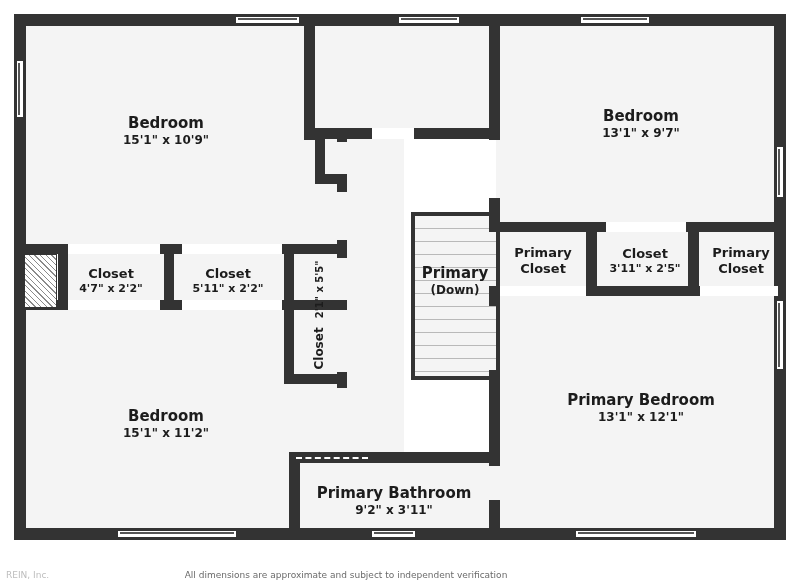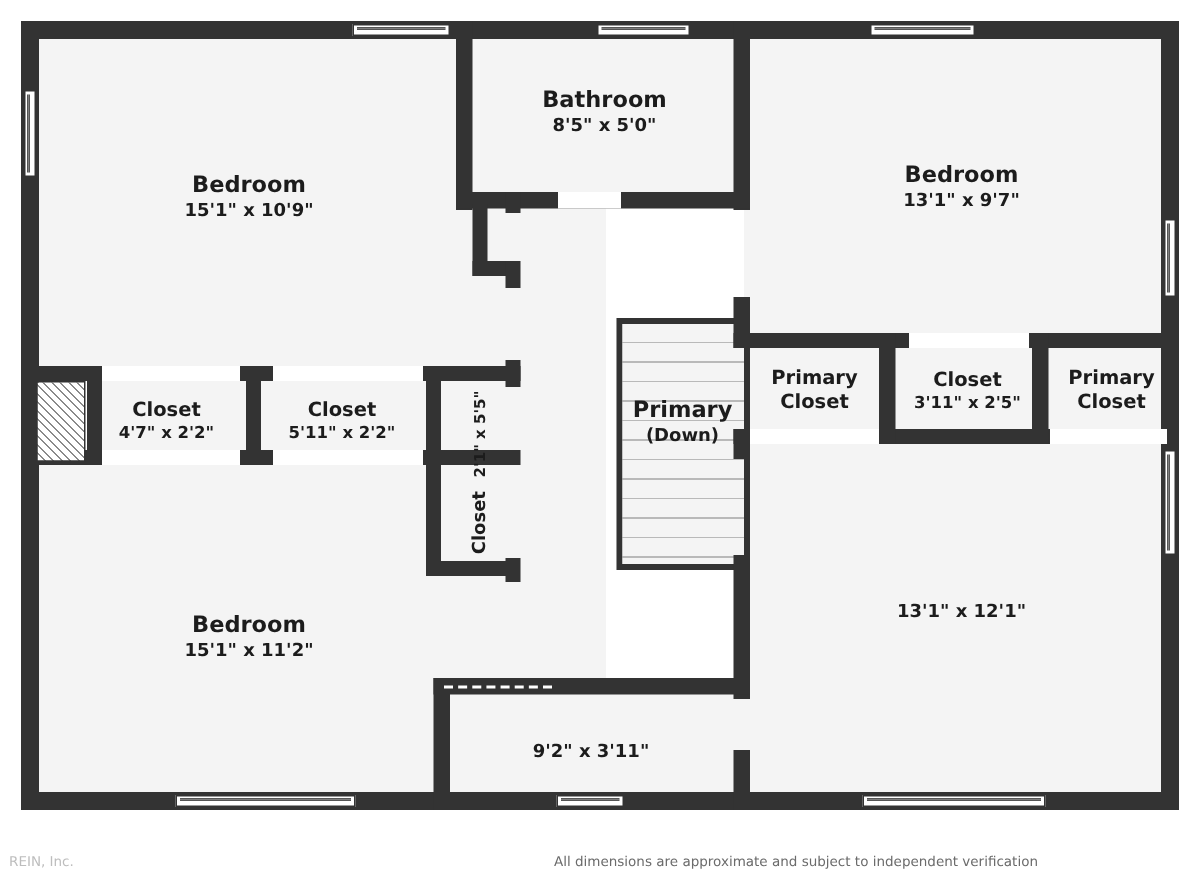--- a/index.html
+++ b/index.html
@@ -124,21 +124,21 @@
   }
   .label.rot .name { font-size: 12px; }
   .label.rot .dims { font-size: 10px; margin-left: 4px; }
 
   
   .footer-note {
     position: absolute;
     left: 0;
     width: 692px;
     top: 570px;
-    text-align: right;
+    text-align: center;
     font-size: 9px;
     color: #6b6b6b;
   }
   .watermark {
     position: absolute;
     left: 6px;
     top: 570px;
     font-size: 9px;
     color: #bdbdbd;
     text-align: right;
@@ -241,24 +241,20 @@
 
   <div class="wall" style="left:289px; top:452px; width:211px; height:11px;"></div>
   <div class="wall" style="left:289px; top:452px; width:11px; height:88px;"></div>
   <div class="dashed-door" style="left:296px; top:457px; width:72px;"></div>
 
   <div class="label lbl-lg" style="left:166px; top:131px;">
     <span class="name">Bedroom</span>
     <span class="dims">15'1" x 10'9"</span>
   </div>
 
-  <div class="label lbl-lg" style="left:403px; top:74px;">
-    <span class="name">Bathroom</span>
-    <span class="dims">8'5" x 5'0"</span>
-  </div>
 
   <div class="label lbl-lg" style="left:641px; top:124px;">
     <span class="name">Bedroom</span>
     <span class="dims">13'1" x 9'7"</span>
   </div>
 
   <div class="label lbl-md" style="left:111px; top:281px;">
     <span class="name">Closet</span>
     <span class="dims">4'7" x 2'2"</span>
   </div>
@@ -292,23 +288,25 @@
     <span class="name">Primary</span>
     <span class="name">Closet</span>
   </div>
 
   <div class="label lbl-lg" style="left:166px; top:424px;">
     <span class="name">Bedroom</span>
     <span class="dims">15'1" x 11'2"</span>
   </div>
 
   <div class="label lbl-lg" style="left:394px; top:501px;">
+    <span class="name">Primary Bathroom</span>
     <span class="dims">9'2" x 3'11"</span>
   </div>
 
   <div class="label lbl-lg" style="left:641px; top:408px;">
+    <span class="name">Primary Bedroom</span>
     <span class="dims">13'1" x 12'1"</span>
   </div>
 
 </div>
 
 <div class="watermark">REIN, Inc.</div>
 <div class="footer-note">All dimensions are approximate and subject to independent verification</div>
 
 </body></html>

